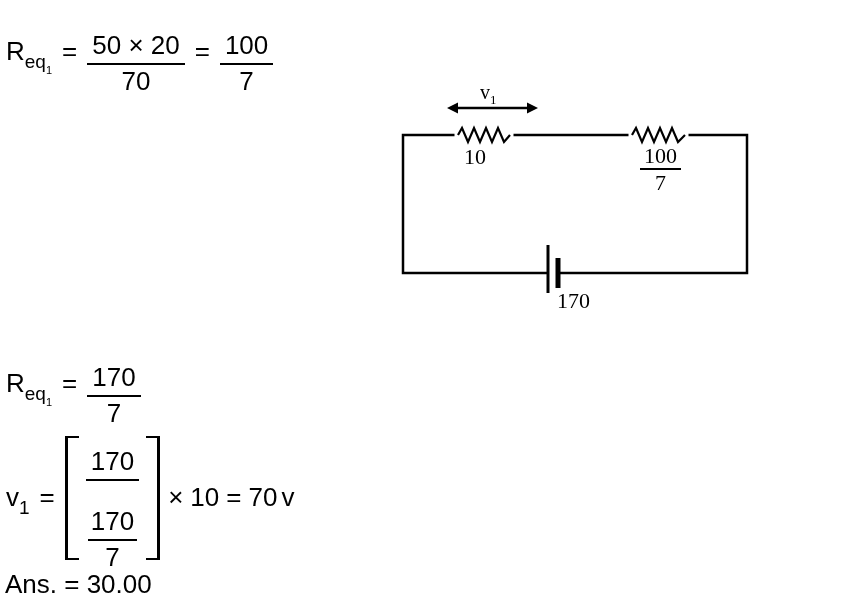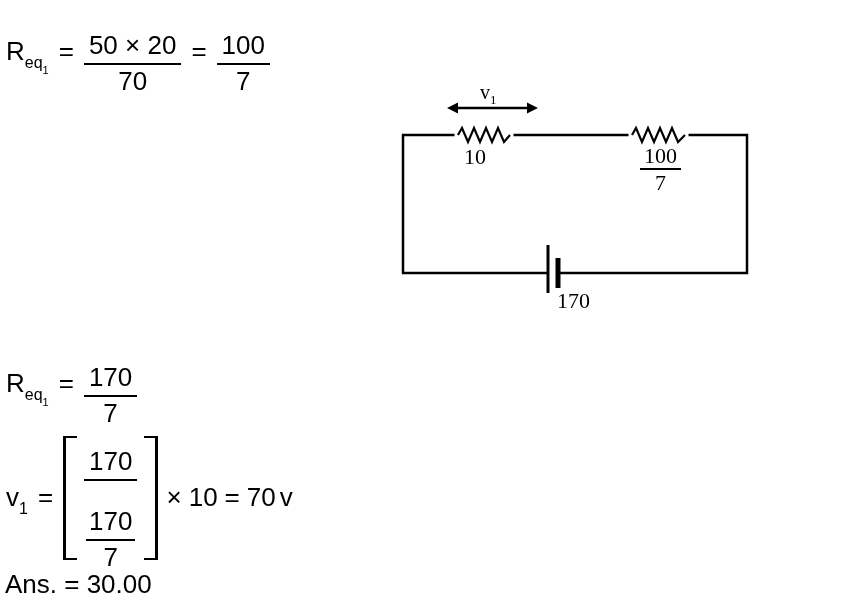--- a/index.html
+++ b/index.html
@@ -7,21 +7,21 @@
     position:relative; width:846px; height:601px; background:#ffffff;
     color:#000; font-family:"Liberation Sans", sans-serif; overflow:hidden;
   }
 
   
   .eq {
     position:absolute; display:flex; align-items:center;
     font-size:26px; line-height:1.15; gap:8px; white-space:nowrap;
   }
   .sign { padding:0 2px; }
-  .var .sub1 { font-size:16px; position:relative; top:8px; }
+  .var .sub1 { font-size:19px; position:relative; top:8px; }
   .var .sub2 { font-size:11px; position:relative; top:14px; }
   .frac { display:inline-flex; flex-direction:column; align-items:center; }
   .frac .num { border-bottom:2.5px solid #000; padding:0 5px 2px 5px;margin-top:24px; }
   .frac .den { padding-top:2px; }
   .frac .den .frac .num { padding:0 3px 2px 3px; border-bottom-width:2.5px; }
 
   
   .bracket { width:11px; height:120px; flex:0 0 auto; }
   .bracket.bl { border-left:3px solid #000; border-top:2.5px solid #000; border-bottom:2.5px solid #000; margin-right:-1px; }
   .bracket.br { border-right:3px solid #000; border-top:2.5px solid #000; border-bottom:2.5px solid #000; margin-left:-1px; }

